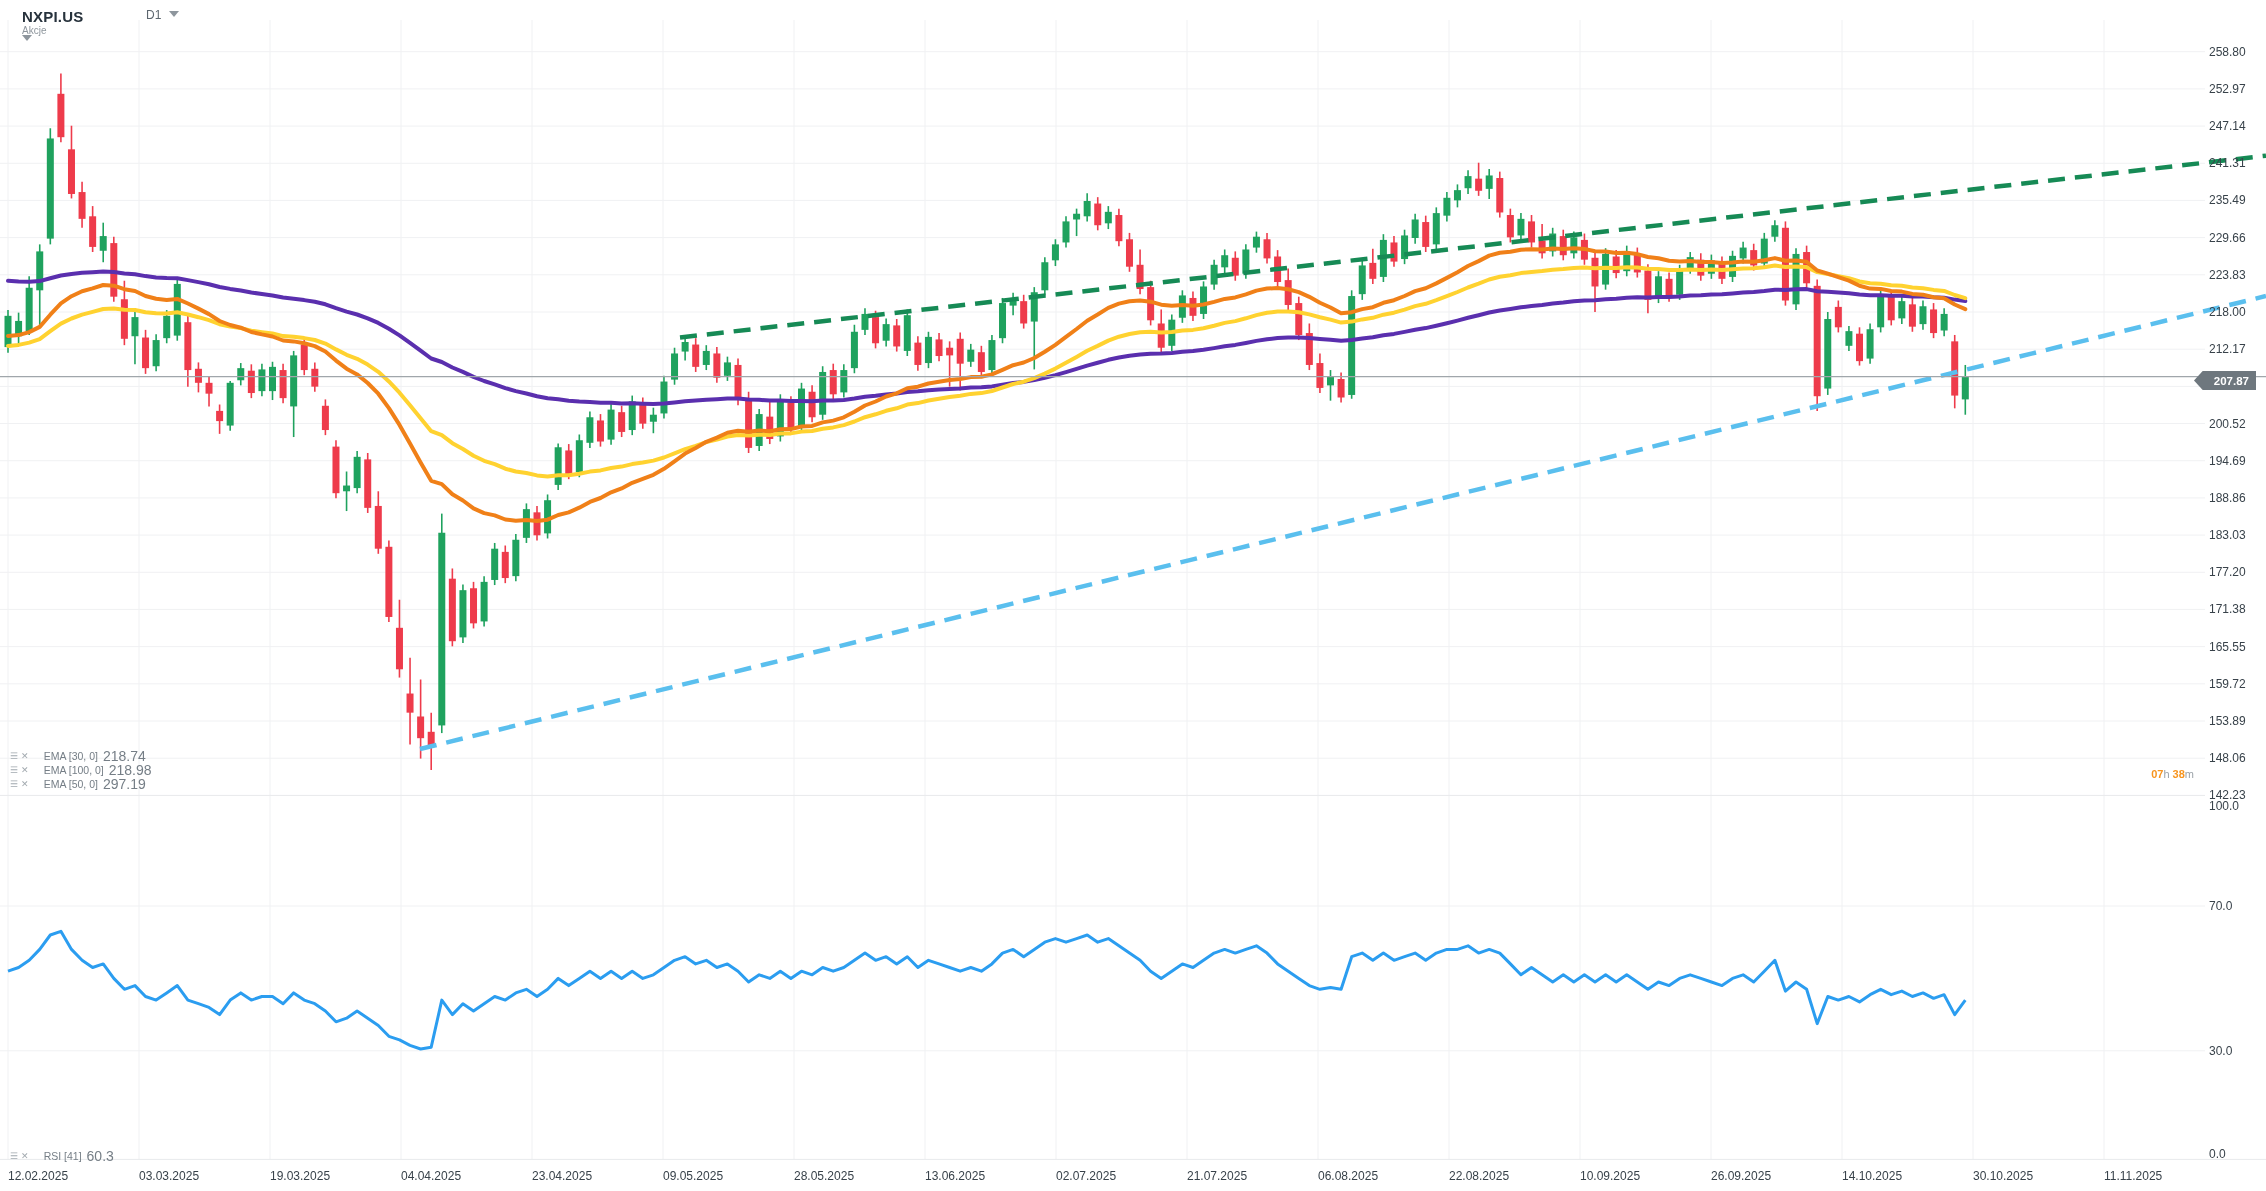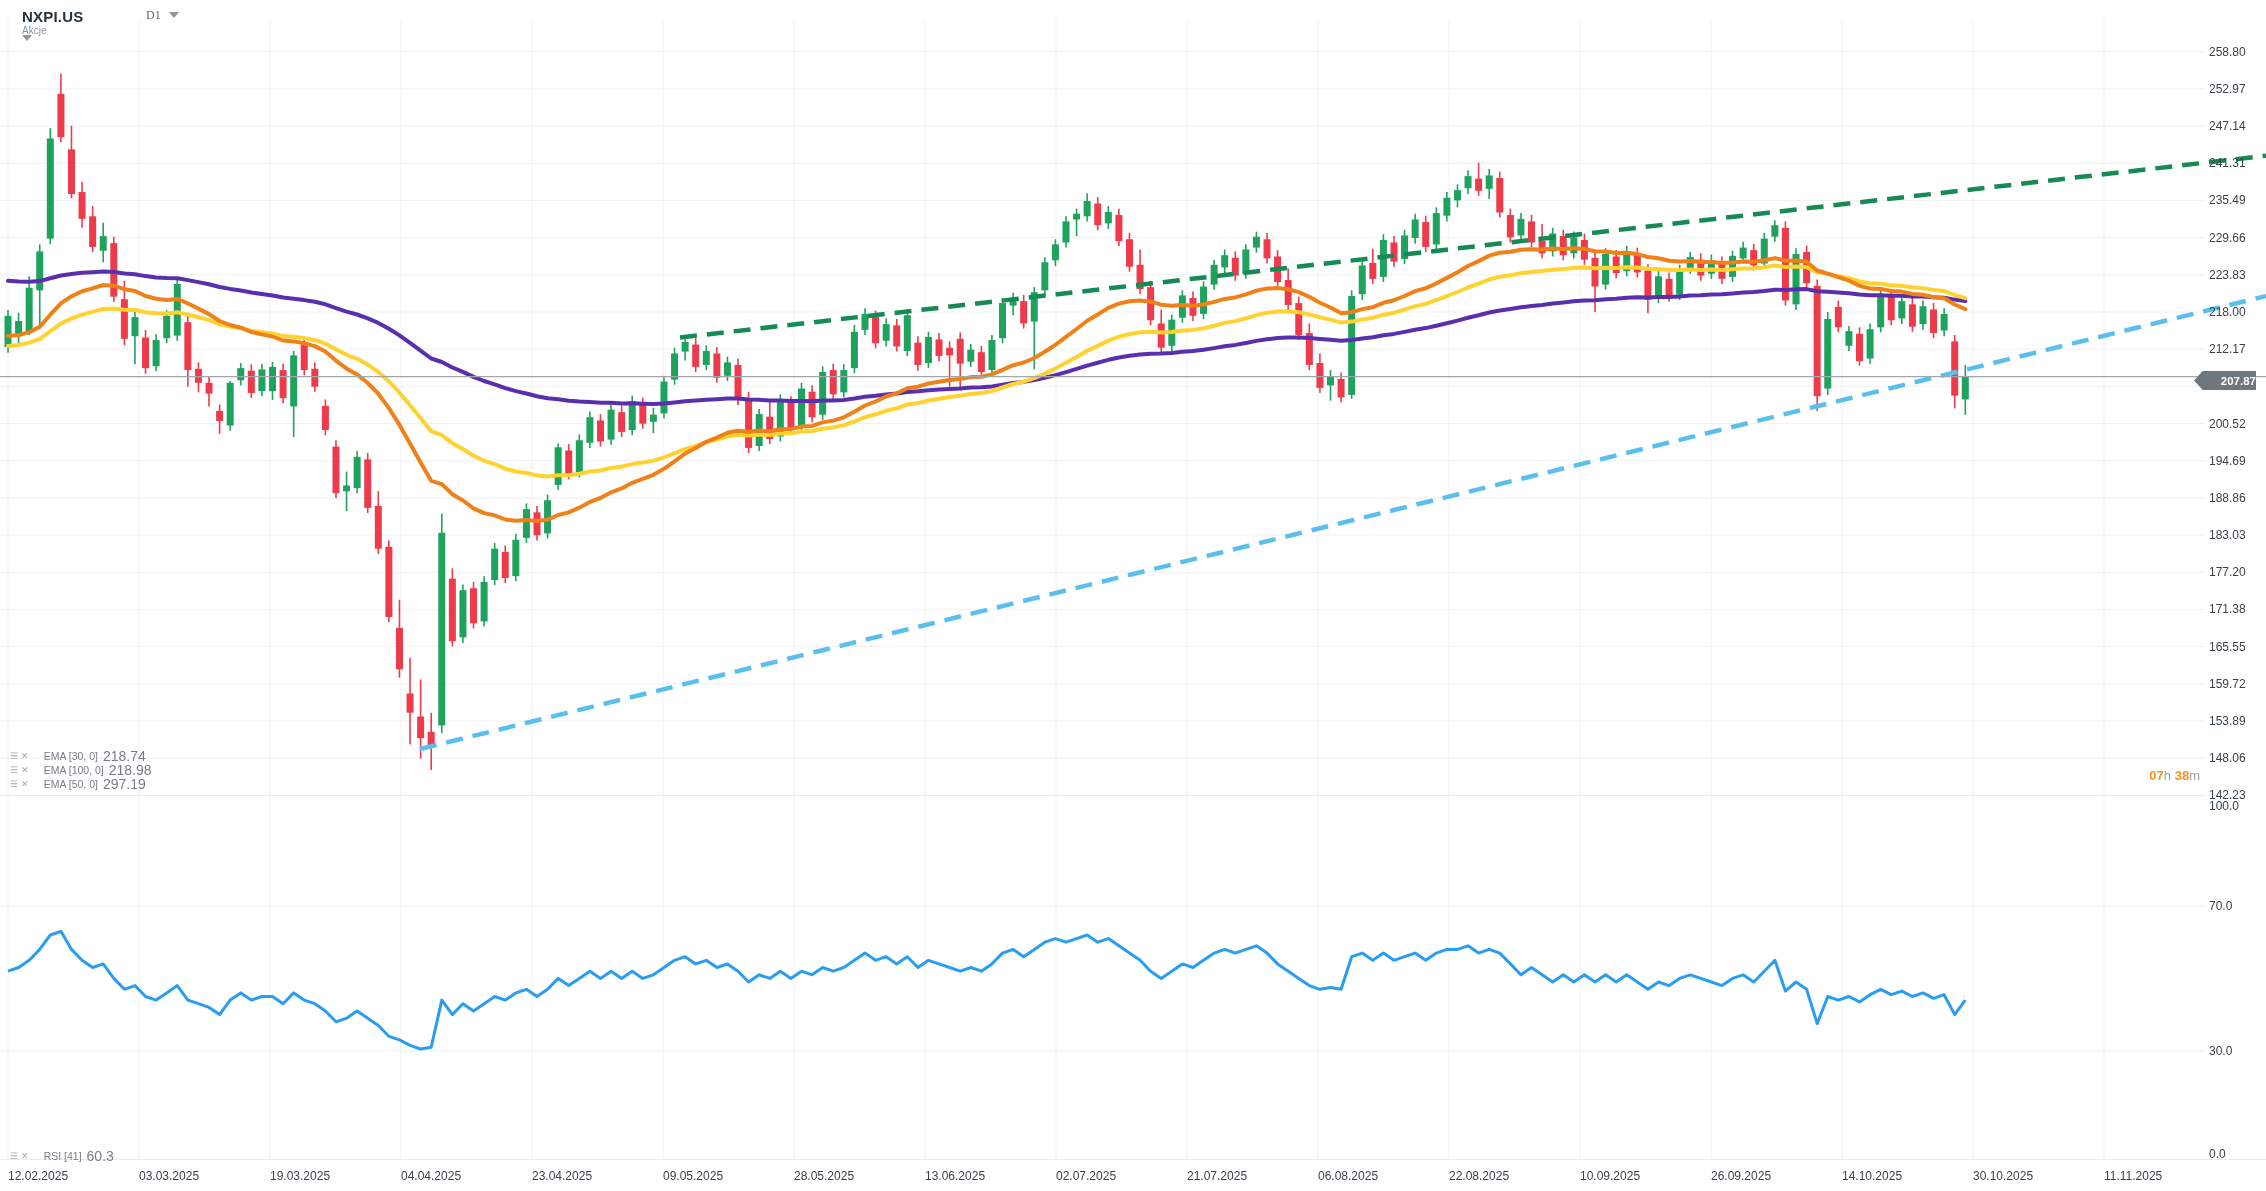--- a/index.html
+++ b/index.html
@@ -9,37 +9,37 @@
   #chart-svg { position:absolute; left:0; top:0; }
 
   
   #header { position:absolute; left:14px; top:8px; display:flex; align-items:baseline; z-index:5;flex-direction:column; }
   #symbol { font-size:15px; font-weight:bold; color:#27323c; letter-spacing:0.2px; }
   #instr-type { font-size:10px; color:#8e969d; margin-left:7px; }
   .caret { display:inline-block; width:0; height:0; border-left:5px solid transparent;
            border-right:5px solid transparent; border-top:6px solid #8e969d; margin-left:8px;
            position:relative; top:-1px; }
   #tf-group { position:absolute; left:146px; top:8px; display:flex; align-items:center; z-index:5; }
-  #timeframe { font-size:12px; color:#5c666e;font-family:Liberation Serif, serif; }
+  #timeframe { font-size:12px; color:#5c666e; }
 
   
   .legend-row { position:absolute; display:flex; align-items:center; z-index:4; white-space:nowrap; }
   .legend-icon { font-size:9px; color:#a2a9af; margin-right:3px; cursor:pointer; line-height:10px; }
   .legend-text { font-size:10.5px; color:#757e86;padding-left:12px; }
   .legend-val  { font-size:14px; color:#757e86; margin-left:5px; }
 
   
-  #countdown { position:absolute; top:768px; right:66px; font-size:13px; z-index:4; }
+  #countdown { position:absolute; top:768px; right:72px; font-size:11px; z-index:4; }
   #countdown .num { color:#f7941e; font-weight:bold; }
   #countdown .unit { color:#9aa1a7; }
 
   
   #price-badge { position:absolute; left:2194px; top:371px; width:62px; height:19px;
                  background:#6e777e; color:#fff; font-size:11.5px; font-weight:bold;
-                 display:flex; align-items:center; justify-content:flex-end; 
+                 display:flex; align-items:center; justify-content:flex-end; padding-right:7px;
                  clip-path:polygon(0 50%, 14% 0, 100% 0, 100% 100%, 14% 100%); z-index:6; }
 </style>
 </head>
 <body>
 <div id="stage">
 
   <svg id="chart-svg" width="2266" height="1191">
       <line x1="8" y1="20" x2="8" y2="1159.4" stroke="#f0f1f3" stroke-width="1"></line>
       <line x1="139" y1="20" x2="139" y2="1159.4" stroke="#f0f1f3" stroke-width="1"></line>
       <line x1="270" y1="20" x2="270" y2="1159.4" stroke="#f0f1f3" stroke-width="1"></line>

